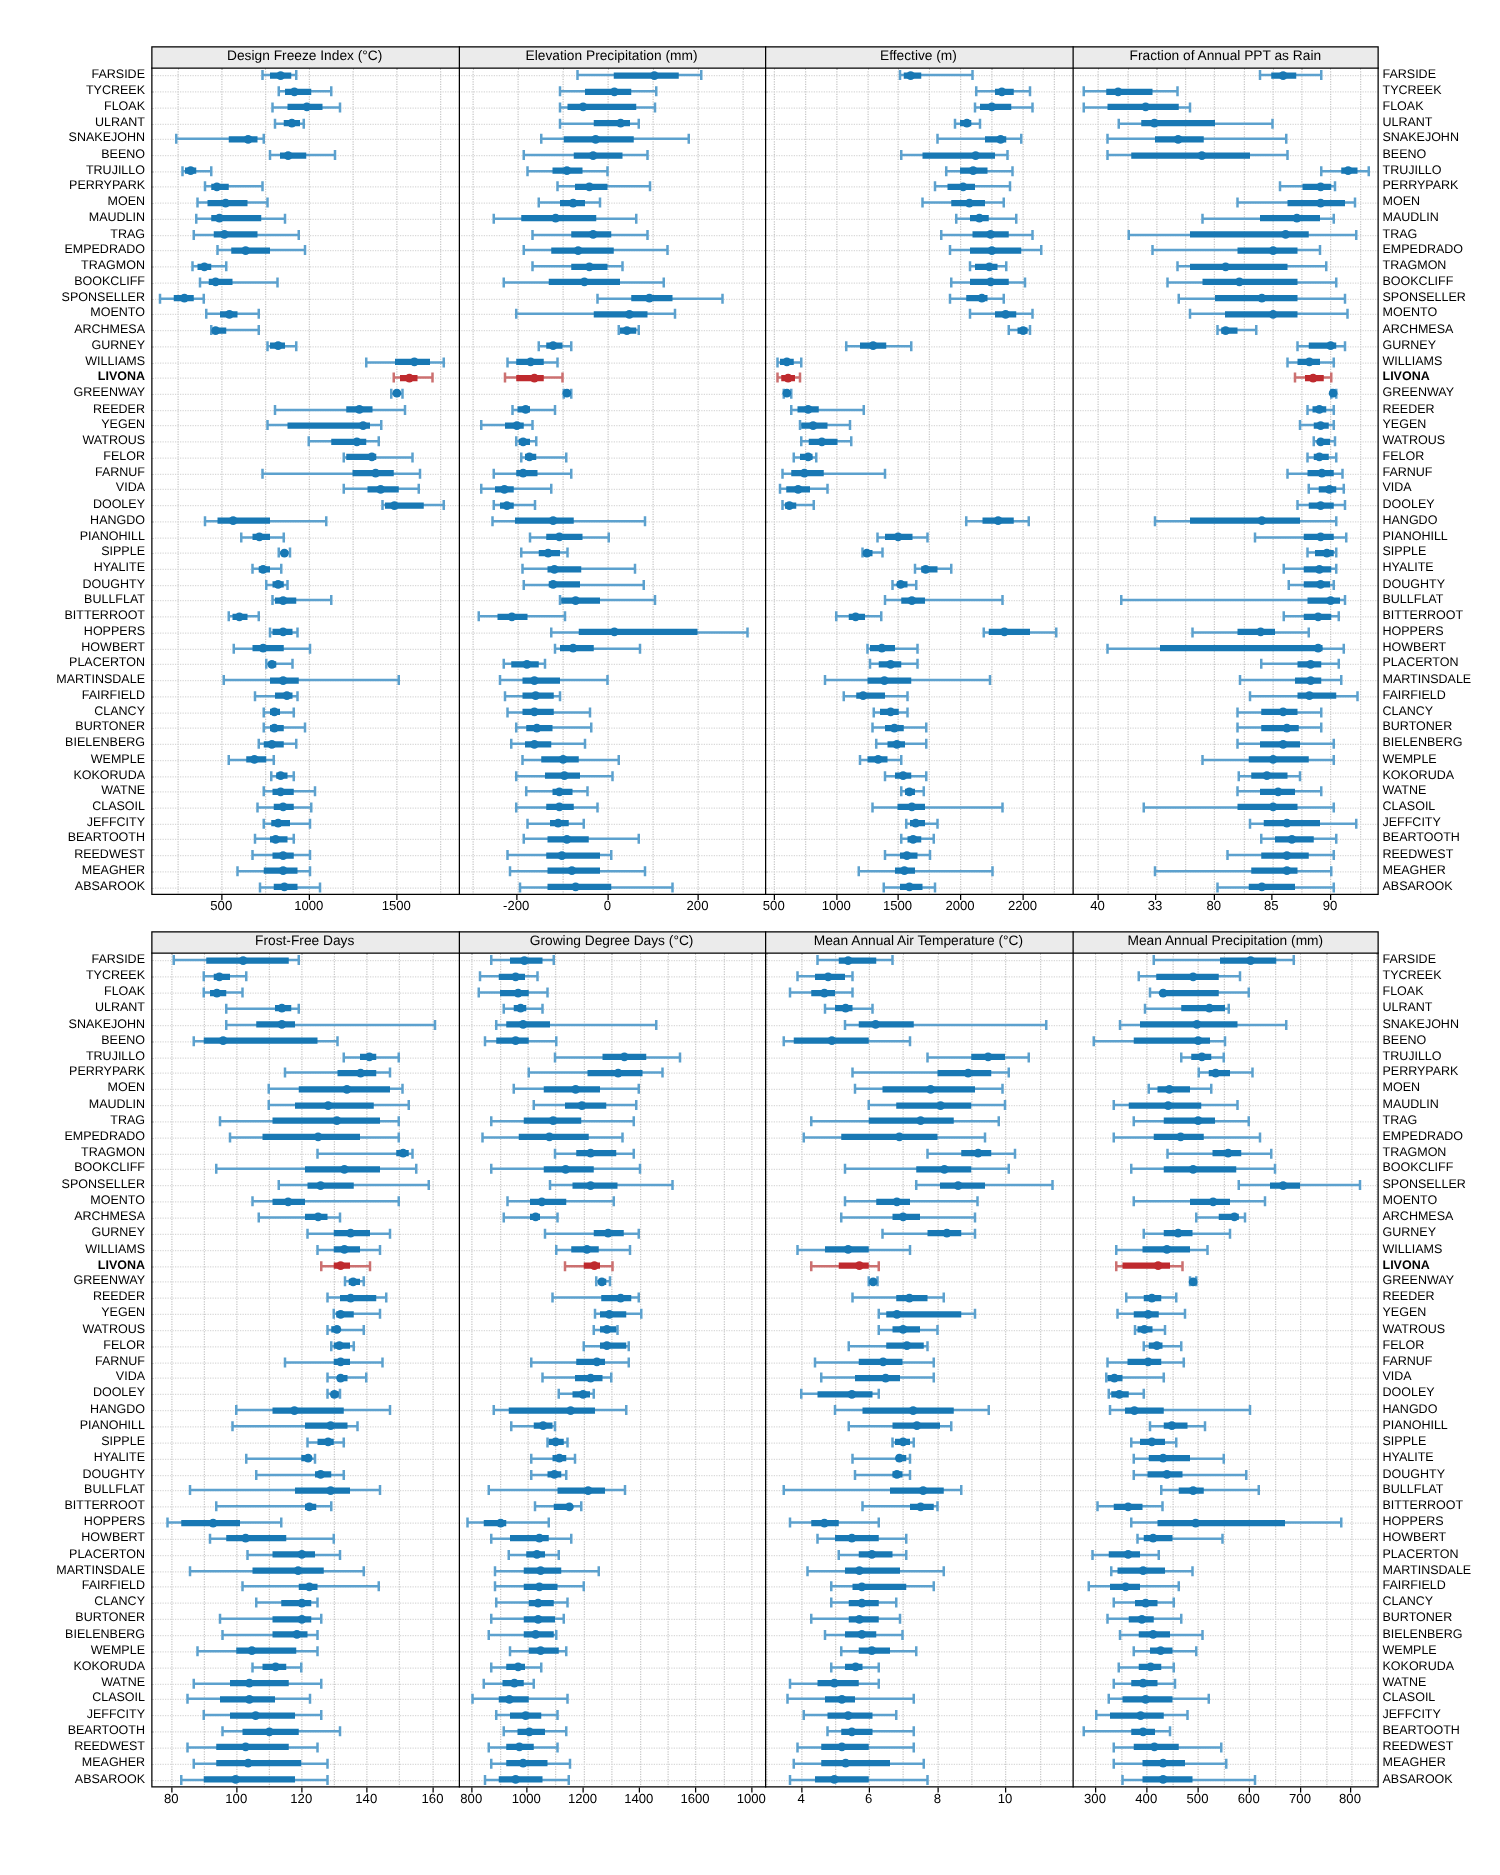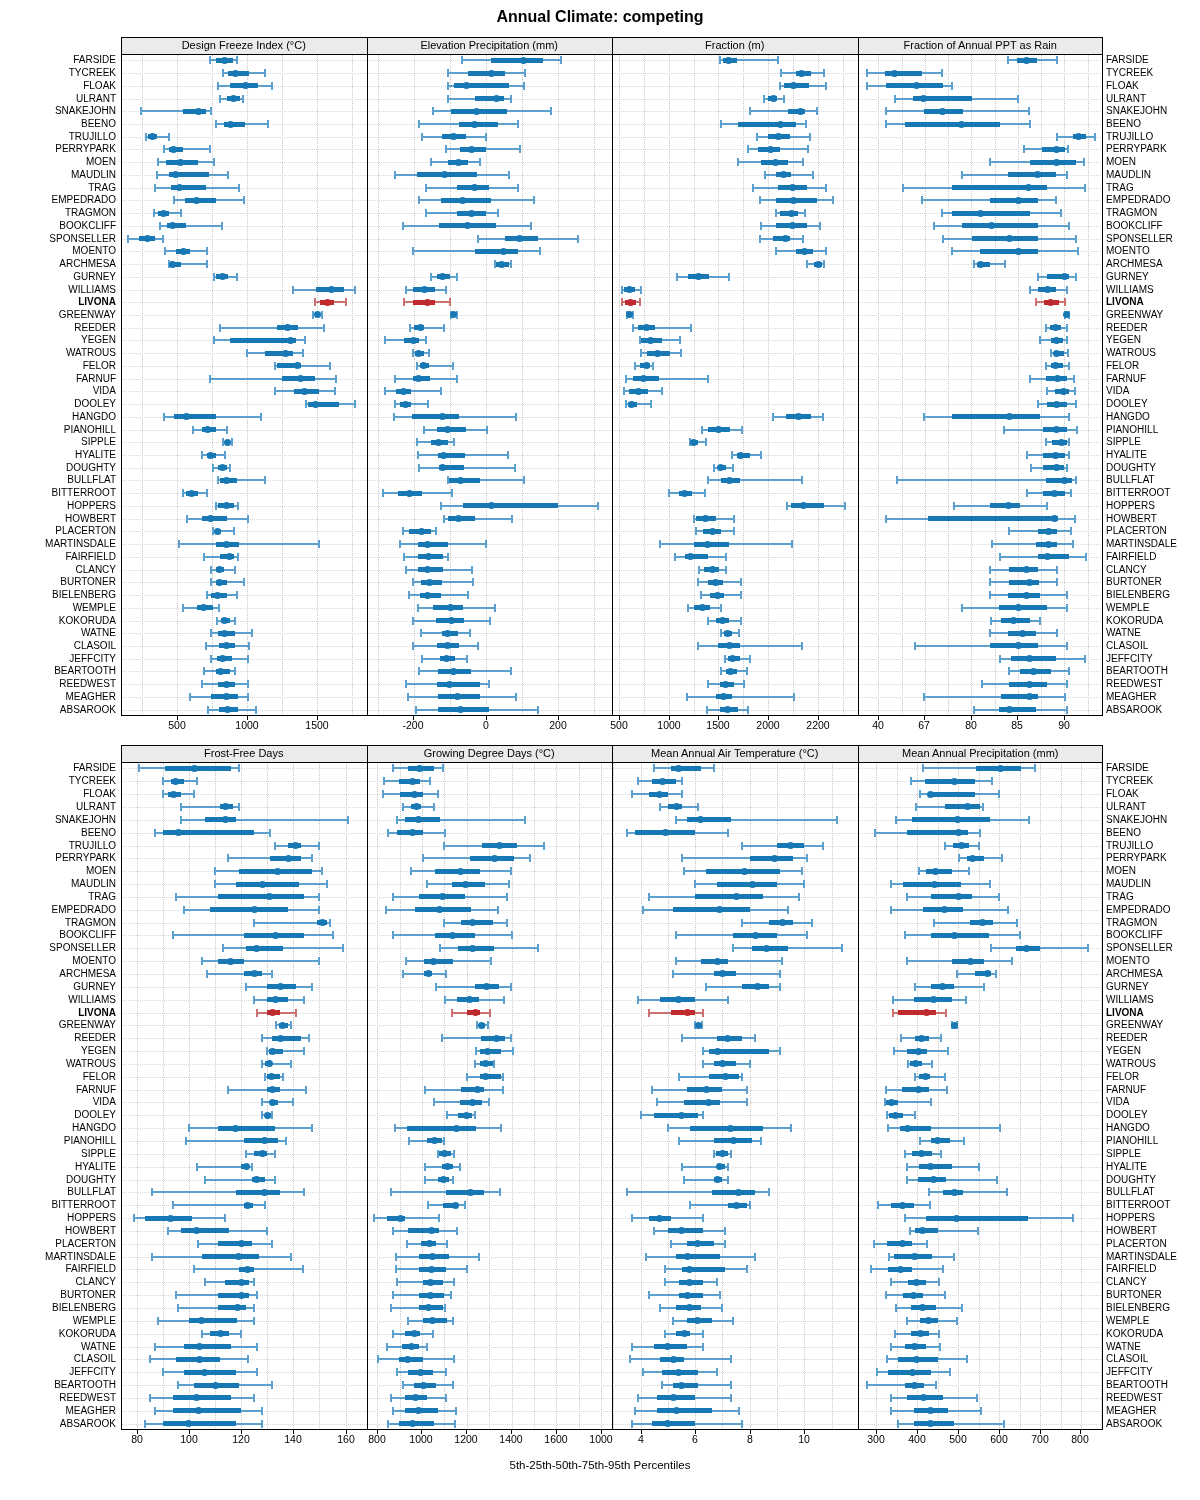--- a/index.html
+++ b/index.html
@@ -24,22 +24,20 @@
   .tick{position:absolute;width:0;height:4px;border-left:1px solid #000;}
   .ticklabel{position:absolute;width:64px;text-align:center;font-size:10.5px;}
   .slabel{position:absolute;font-size:10px;line-height:12px;white-space:nowrap;}
   .slabel.left{text-align:right;}
   .slabel.bold{font-weight:bold;}
 </style>
 </head>
 <body>
 
 <div id="figure">
-  <div class="title" style="top:8px">Annual Climate: competing</div>
-  <div class="footer" style="top:1459px">5th-25th-50th-75th-95th Percentiles</div>
 <div class="hdrstrip" style="left: 121px; top: 37px; width: 982px; height: 17px;"></div>
     <div class="ptitle" style="left: 121px; top: 39px; width: 245.5px;">Design Freeze Index (°C)</div>
     <div class="plot" style="left: 121px; top: 54px; width: 245.5px; height: 662px;">
       <div class="vgrid" style="left: 21px; height: 662px;"></div>
       <div class="vgrid" style="left: 56px; height: 662px;"></div>
       <div class="vgrid" style="left: 91px; height: 662px;"></div>
       <div class="vgrid" style="left: 126px; height: 662px;"></div>
       <div class="vgrid" style="left: 161px; height: 662px;"></div>
       <div class="vgrid" style="left: 196px; height: 662px;"></div>
       <div class="vgrid" style="left: 231px; height: 662px;"></div>
@@ -683,21 +681,21 @@
       <div class="cap" style="left: 170.489px; top: 651.635px;"></div>
       <div class="wbox" style="left: 71.8449px; top: 653.135px; width: 50.1831px;"></div>
       <div class="mdot" style="left: 90.0066px; top: 652.135px;"></div>
     </div>
     <div class="tick" style="left: 413px; top: 716px;"></div>
     <div class="ticklabel" style="left: 381px; top: 719px; width: 64px;">-200</div>
     <div class="tick" style="left: 486px; top: 716px;"></div>
     <div class="ticklabel" style="left: 454px; top: 719px; width: 64px;">0</div>
     <div class="tick" style="left: 558px; top: 716px;"></div>
     <div class="ticklabel" style="left: 526px; top: 719px; width: 64px;">200</div>
-    <div class="ptitle" style="left: 612px; top: 39px; width: 245.5px;">Fraction (m)</div>
+    <div class="ptitle" style="left: 612px; top: 39px; width: 245.5px;">Effective (m)</div>
     <div class="plot" style="left: 612px; top: 54px; width: 245.5px; height: 662px;">
       <div class="vgrid" style="left: 7px; height: 662px;"></div>
       <div class="vgrid" style="left: 32px; height: 662px;"></div>
       <div class="vgrid" style="left: 57px; height: 662px;"></div>
       <div class="vgrid" style="left: 82px; height: 662px;"></div>
       <div class="vgrid" style="left: 106px; height: 662px;"></div>
       <div class="vgrid" style="left: 131px; height: 662px;"></div>
       <div class="vgrid" style="left: 156px; height: 662px;"></div>
       <div class="vgrid" style="left: 181px; height: 662px;"></div>
       <div class="vgrid" style="left: 206px; height: 662px;"></div>
@@ -1346,21 +1344,21 @@
       <div class="rowline" style="left: 0px; top: 656px; width: 245.5px;"></div>
       <div class="whisker" style="left: 116.241px; top: 654.635px; width: 92.9924px;"></div>
       <div class="cap" style="left: 115.241px; top: 651.635px;"></div>
       <div class="cap" style="left: 208.233px; top: 651.635px;"></div>
       <div class="wbox" style="left: 141.348px; top: 653.135px; width: 37.197px;"></div>
       <div class="mdot" style="left: 148.078px; top: 652.135px;"></div>
     </div>
     <div class="tick" style="left: 878px; top: 716px;"></div>
     <div class="ticklabel" style="left: 846px; top: 719px; width: 64px;">40</div>
     <div class="tick" style="left: 924px; top: 716px;"></div>
-    <div class="ticklabel" style="left: 892px; top: 719px; width: 64px;">67</div>
+    <div class="ticklabel" style="left: 892px; top: 719px; width: 64px;">33</div>
     <div class="tick" style="left: 971px; top: 716px;"></div>
     <div class="ticklabel" style="left: 939px; top: 719px; width: 64px;">80</div>
     <div class="tick" style="left: 1017px; top: 716px;"></div>
     <div class="ticklabel" style="left: 985px; top: 719px; width: 64px;">85</div>
     <div class="tick" style="left: 1064px; top: 716px;"></div>
     <div class="ticklabel" style="left: 1032px; top: 719px; width: 64px;">90</div>
     <div class="vsep" style="left: 367px; top: 37px; height: 679px;"></div>
     <div class="vsep" style="left: 612px; top: 37px; height: 679px;"></div>
     <div class="vsep" style="left: 858px; top: 37px; height: 679px;"></div>
     <div class="hline" style="left: 121px; top: 54px; width: 982px;"></div>

